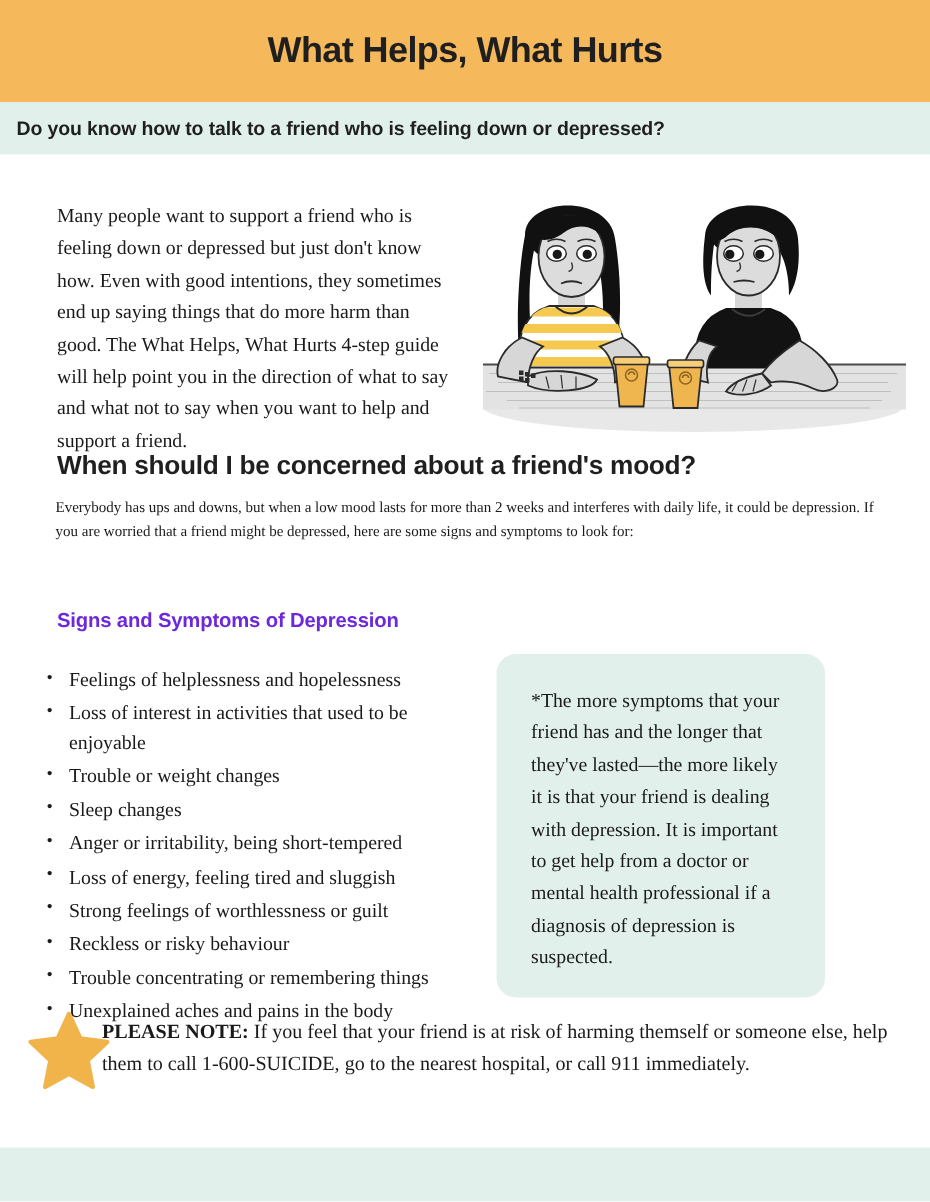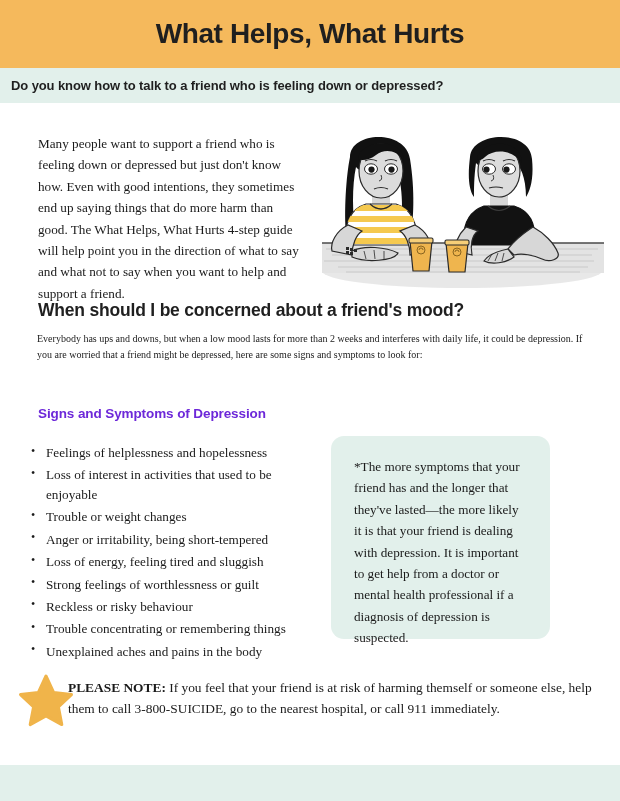--- a/index.html
+++ b/index.html
@@ -23,21 +23,21 @@
     width: 620px;
     height: 68px;
     background: #F5B95C;
     display: flex;
     align-items: center;
     justify-content: center;
   }
   .header-title {
     font-family: "Liberation Sans", sans-serif;
     font-weight: bold;
-    font-size: 28px;
+    font-size: 24px;
     letter-spacing: -0.4px;
     color: #1F1F1F;
     line-height: 1;
     text-align: center;
   }
 
   
   .subtitle-band {
     position: absolute;
     left: 0; top: 68px;
@@ -135,21 +135,21 @@
     top: -0.5px;
     font-size: 12px;
     color: #1a1a1a;
   }
 
   
   .callout-box {
     position: absolute;
     left: 331px; top: 436px;
     width: 219px;
-    height: 203px;
+    height: 229px;
     background: #E2F0EB;
     border-radius: 13px;
     box-sizing: border-box;
   }
   .callout-text {
     position: absolute;
     left: 23px; top: 20px;
     width: 172px;
     font-size: 13.2px;
     line-height: 1.62;
@@ -315,34 +315,35 @@
 </div>
 
 <div class="section-heading">When should I be concerned about a friend's mood?</div>
 <div class="section-para">Everybody has ups and downs, but when a low mood lasts for more than 2 weeks and interferes with daily life, it could be depression. If you are worried that a friend might be depressed, here are some signs and symptoms to look for:</div>
 
 <div class="signs-heading">Signs and Symptoms of Depression</div>
 <ul class="symptoms-list">
   <li>Feelings of helplessness and hopelessness</li>
   <li>Loss of interest in activities that used to be enjoyable</li>
   <li>Trouble or weight changes</li>
+  <li>Sleep changes</li>
   <li>Anger or irritability, being short-tempered</li>
   <li>Loss of energy, feeling tired and sluggish</li>
   <li>Strong feelings of worthlessness or guilt</li>
   <li>Reckless or risky behaviour</li>
   <li>Trouble concentrating or remembering things</li>
   <li>Unexplained aches and pains in the body</li>
 </ul>
 
 <div class="callout-box">
   <div class="callout-text">*The more symptoms that your friend has and the longer that they've lasted—the more likely it is that your friend is dealing with depression. It is important to get help from a doctor or mental health professional if a diagnosis of depression is suspected.</div>
 </div>
 
 <div class="note-star">
   <svg width="56" height="54" viewBox="0 0 56 54" xmlns="http://www.w3.org/2000/svg">
     <path d="M28 2 L35.6 18.4 L53.5 20.6 L40.4 32.9 L43.8 50.6 L28 41.9 L12.2 50.6 L15.6 32.9 L2.5 20.6 L20.4 18.4 Z" fill="#F0B44A" stroke="#F0B44A" stroke-width="3" stroke-linejoin="round"></path>
   </svg>
 </div>
 <div class="note-text">
-  <b>PLEASE NOTE:</b><span> If you feel that your friend is at risk of harming themself or someone else, help them to call 3-800-SUICIDE,  go to the nearest hospital, or call 911 immediately.</span>
+  <b>PLEASE NOTE:</b><span> If you feel that your friend is at risk of harming themself or someone else, help them to call 1-600-SUICIDE,  go to the nearest hospital, or call 911 immediately.</span>
 </div>
 
 <div class="footer-band"></div>
 
 </body></html>

